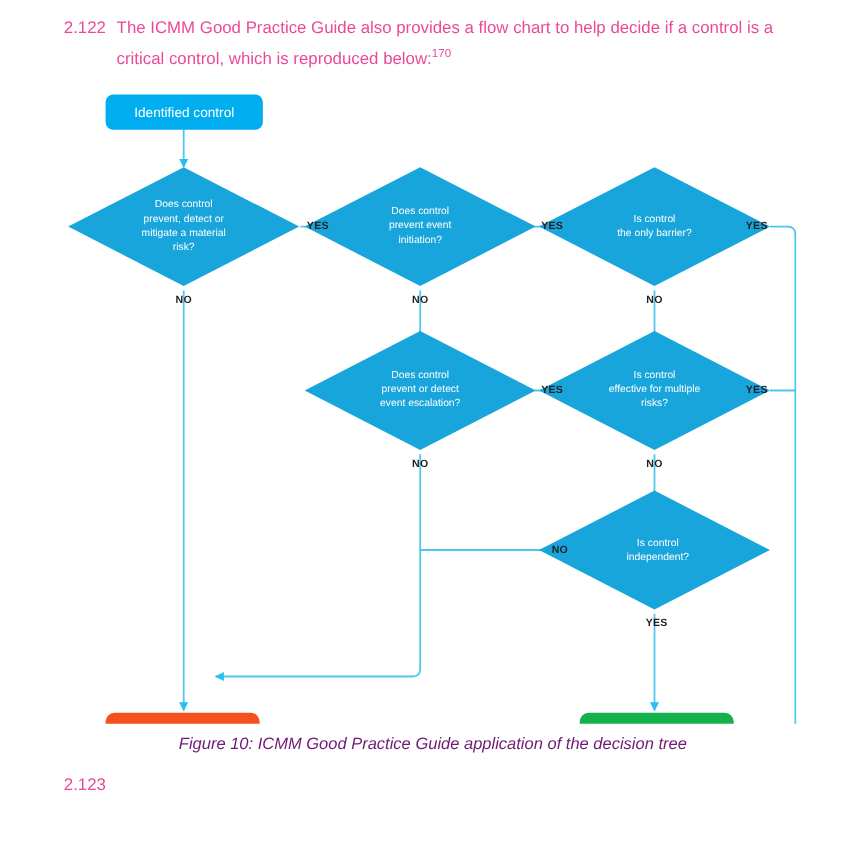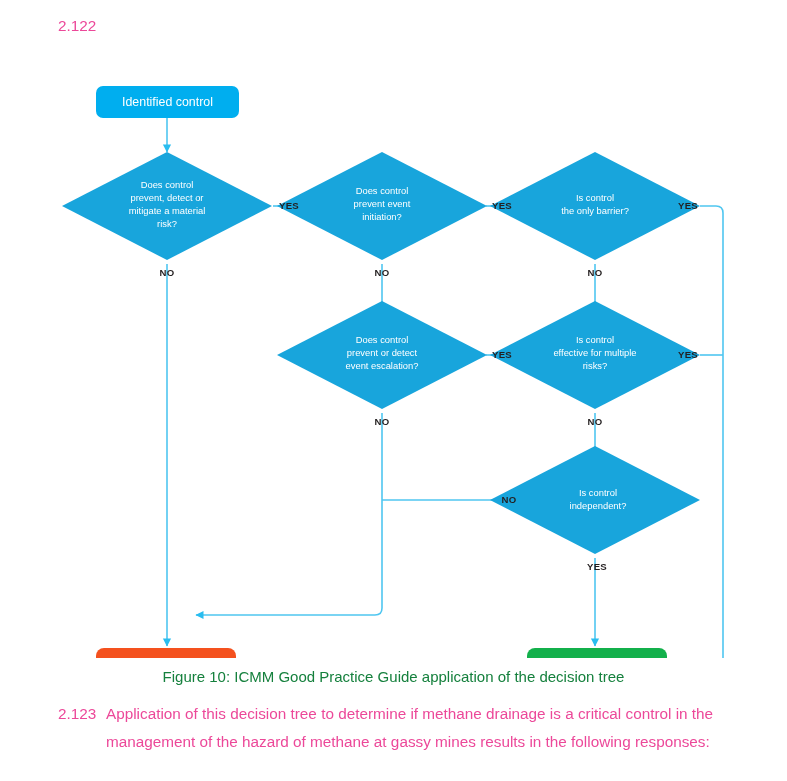--- a/index.html
+++ b/index.html
@@ -96,35 +96,37 @@
   }
 
   
   #caption {
     position: absolute;
     left: 0;
     top: 668px;
     width: 787px;
     text-align: center;
     font-size: 15px;
-    color: #15803d;
+    font-style: italic;
+    color: #701a75;
   }
 
   #para-bottom {
     position: absolute;
     left: 40px;
     top: 700px;
     width: 730px;
   }
 </style>
 </head>
 <body>
 
 <div id="para-top" class="para">
   <div class="num">2.122</div>
+  <div class="body"><span>The ICMM Good Practice Guide also provides a flow chart to help decide if a control is a critical control, which is reproduced below:</span><sup class="fn">170</sup></div>
 </div>
 
 <div id="figure">
 <svg id="flow-svg" viewBox="0 0 787 590" xmlns="http://www.w3.org/2000/svg">
   <defs>
     <marker id="arrow-down" markerWidth="9" markerHeight="9" refX="4.5" refY="7.2" orient="auto-start-reverse" markerUnits="userSpaceOnUse">
       <path d="M0.6,0.8 L8.4,0.8 L4.5,7.6 Z" fill="#29BDF0" transform="rotate(180 4.5 4.2)"></path>
     </marker>
     <marker id="arrow-r" markerWidth="10" markerHeight="10" refX="8" refY="5" orient="auto" markerUnits="userSpaceOnUse">
       <path d="M0.5,0.9 L8.6,5 L0.5,9.1 Z" fill="#29BDF0"></path>
@@ -241,14 +243,13 @@
     <text class="edge-label" x="509" y="432">NO</text>
     <text class="edge-label" x="597" y="499">YES</text>
   </g>
 </svg>
 </div>
 
 <div id="caption">Figure 10: ICMM Good Practice Guide application of the decision tree</div>
 
 <div id="para-bottom" class="para">
   <div class="num">2.123</div>
-  <div class="body">Application of this decision tree to determine if methane drainage is a critical control in the management of the hazard of methane at gassy mines results in the following responses:</div>
 </div>
 
 </body></html>

